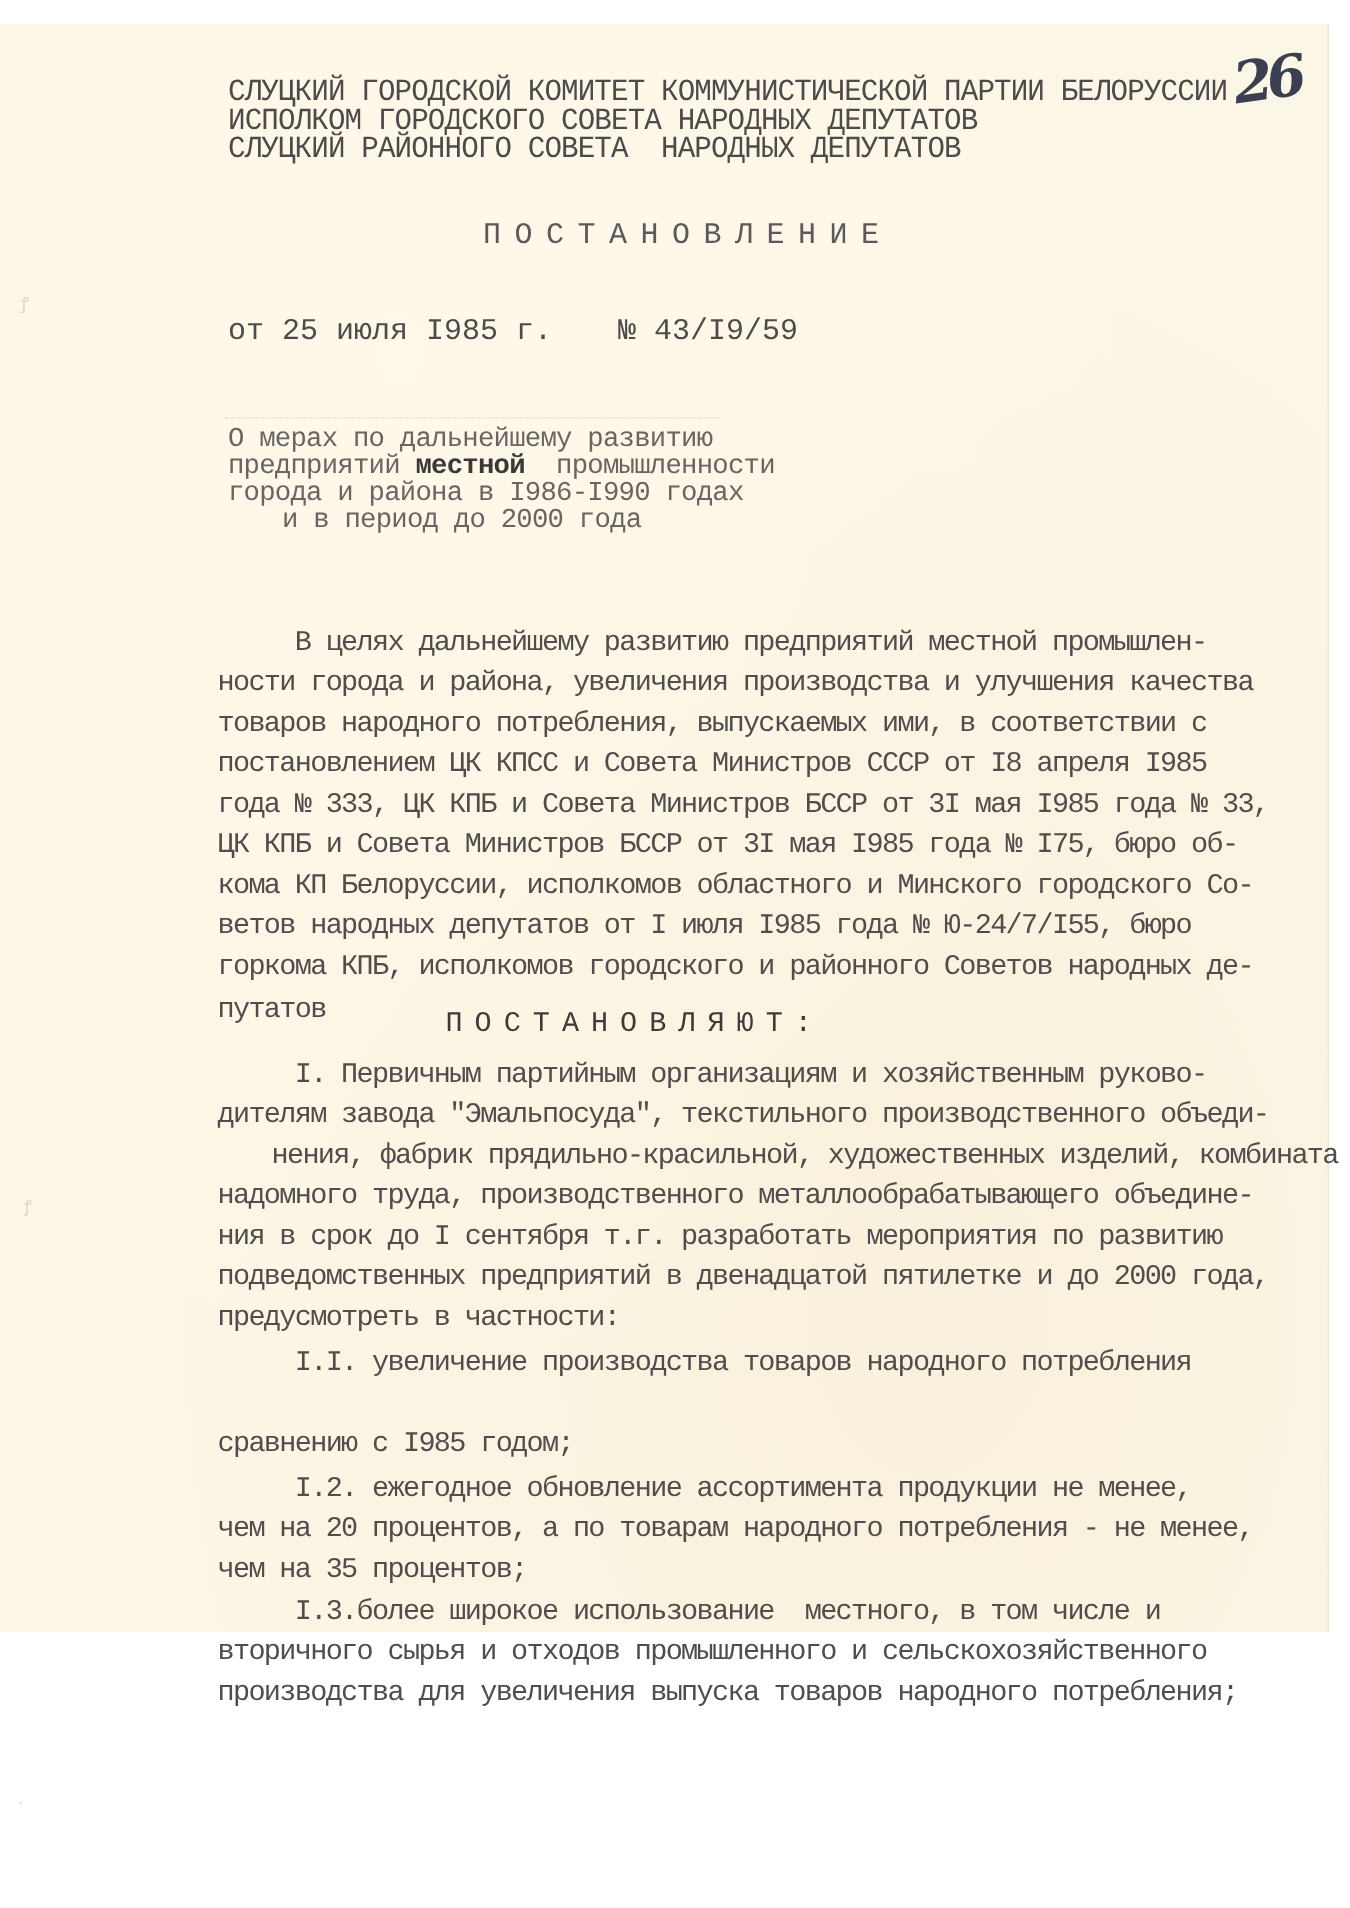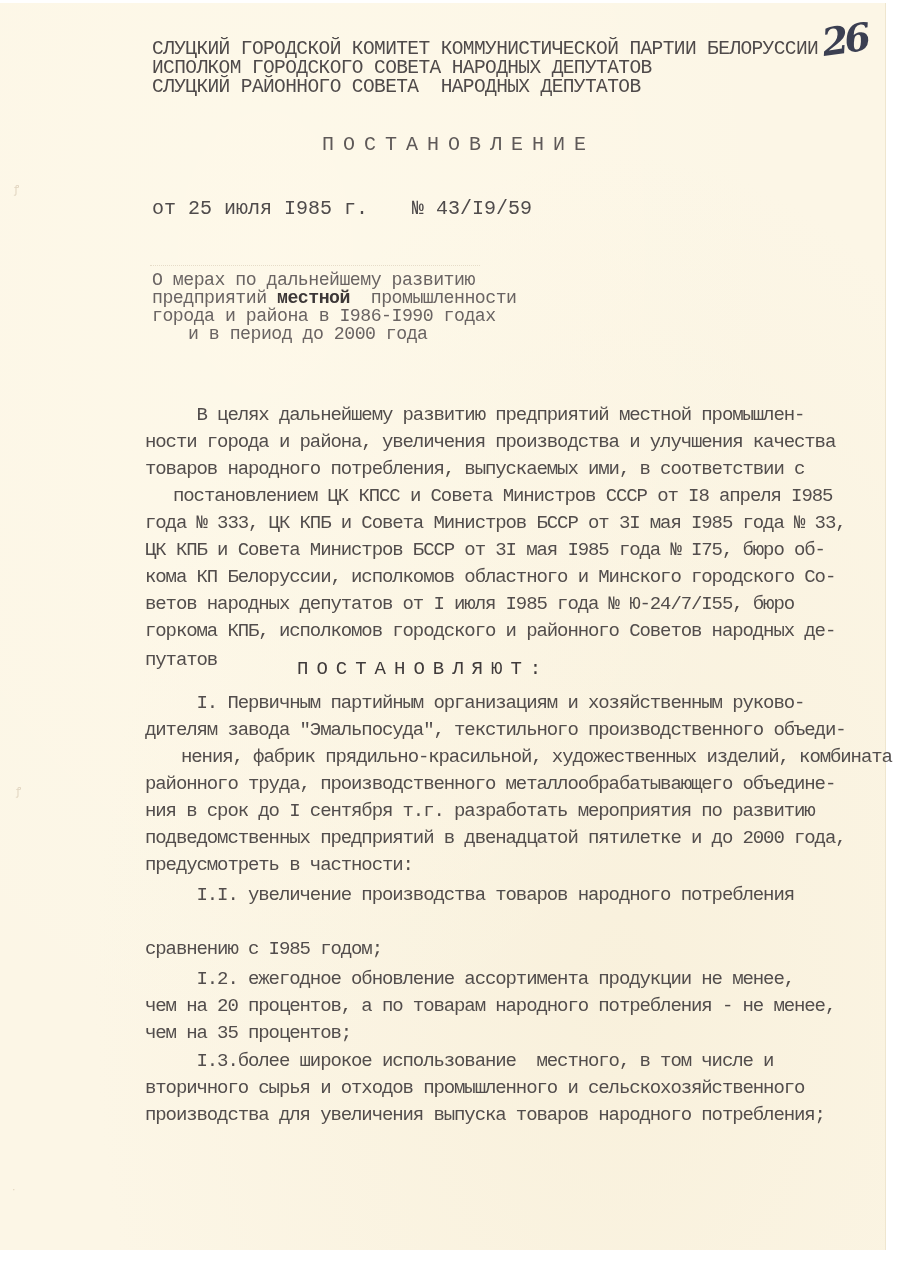--- a/index.html
+++ b/index.html
@@ -9,23 +9,23 @@
     }
     body {
       width: 900px;
       height: 1272px;
       position: relative;
       overflow: hidden;
     }
     .paper {
       position: absolute;
       left: 0;
-      top: 3px;
+      top: 16px;
       width: 885px;
-      height: 1247px;
+      height: 1072px;
       background: #fcf6e6;
       background-image:
         radial-gradient(ellipse at 30% 20%, rgba(255,250,235,0.6), rgba(0,0,0,0) 60%),
         radial-gradient(ellipse at 70% 80%, rgba(245,235,210,0.5), rgba(0,0,0,0) 60%);
       box-shadow: 1px 0 0 #efe6cf;
     }
     .typed {
       position: absolute;
       font-family: "Liberation Mono", "DejaVu Sans Mono", monospace;
       color: #5a5553;
@@ -114,34 +114,34 @@
   <div class="dotline" style="left:150px; top:262px; width:330px;"></div>
 
   <div class="typed subject" style="left:152px; top:286px;"><span>предприятий </span><span class="bold">местной</span><span>  промышленности</span></div>
   <div class="typed subject" style="left:152px; top:268px;">О мерах по дальнейшему развитию</div>
   <div class="typed subject" style="left:152px; top:304px;">города и района в I986-I990 годах</div>
   <div class="typed subject" style="left:152px; top:322px;margin-left:36px;">и в период до 2000 года</div>
 
   <div class="typed body-line" style="left:145px; top:400px;">     В целях дальнейшему развитию предприятий местной промышлен-</div>
   <div class="typed body-line" style="left:145px; top:427px;">ности города и района, увеличения производства и улучшения качества</div>
   <div class="typed body-line" style="left:145px; top:454px;">товаров народного потребления, выпускаемых ими, в соответствии с</div>
-  <div class="typed body-line" style="left:145px; top:481px;margin-left:28px;">постановлением ЦК КПСС и Совета Министров СССР от I8 апреля I985</div>
+  <div class="typed body-line" style="left:145px; top:481px;">постановлением ЦК КПСС и Совета Министров СССР от I8 апреля I985</div>
   <div class="typed body-line" style="left:145px; top:508px;">года № 333, ЦК КПБ и Совета Министров БССР от 3I мая I985 года № 33,</div>
   <div class="typed body-line" style="left:145px; top:535px;">ЦК КПБ и Совета Министров БССР от 3I мая I985 года № I75, бюро об-</div>
   <div class="typed body-line" style="left:145px; top:562px;">кома КП Белоруссии, исполкомов областного и Минского городского Со-</div>
   <div class="typed body-line" style="left:145px; top:589px;">ветов народных депутатов от I июля I985 года № Ю-24/7/I55, бюро</div>
   <div class="typed body-line" style="left:145px; top:616px;">горкома КПБ, исполкомов городского и районного Советов народных де-</div>
   <div class="typed body-line" style="left:145px; top:645px;">путатов</div>
 
   <div class="typed resolve" style="left:297px; top:655px;">ПОСТАНОВЛЯЮТ:</div>
 
   <div class="typed body-line" style="left:145px; top:688px;">     I. Первичным партийным организациям и хозяйственным руково-</div>
   <div class="typed body-line" style="left:145px; top:715px;">дителям завода "Эмальпосуда", текстильного производственного объеди-</div>
   <div class="typed body-line" style="left:145px; top:742px;margin-left:36px;">нения, фабрик прядильно-красильной, художественных изделий, комбината</div>
-  <div class="typed body-line" style="left:145px; top:769px;">районного труда, производственного металлообрабатывающего объедине-</div>
+  <div class="typed body-line" style="left:145px; top:769px;">надомного труда, производственного металлообрабатывающего объедине-</div>
   <div class="typed body-line" style="left:145px; top:796px;">ния в срок до I сентября т.г. разработать мероприятия по развитию</div>
   <div class="typed body-line" style="left:145px; top:823px;">подведомственных предприятий в двенадцатой пятилетке и до 2000 года,</div>
   <div class="typed body-line" style="left:145px; top:850px;">предусмотреть в частности:</div>
   <div class="typed body-line" style="left:145px; top:880px;">     I.I. увеличение производства товаров народного потребления</div>
   <div class="typed body-line" style="left:145px; top:934px;">сравнению с I985 годом;</div>
   <div class="typed body-line" style="left:145px; top:964px;">     I.2. ежегодное обновление ассортимента продукции не менее,</div>
   <div class="typed body-line" style="left:145px; top:991px;">чем на 20 процентов, а по товарам народного потребления - не менее,</div>
   <div class="typed body-line" style="left:145px; top:1018px;">чем на 35 процентов;</div>
   <div class="typed body-line" style="left:145px; top:1046px;">     I.3.более широкое использование  местного, в том числе и</div>
   <div class="typed body-line" style="left:145px; top:1073px;">вторичного сырья и отходов промышленного и сельскохозяйственного</div>

